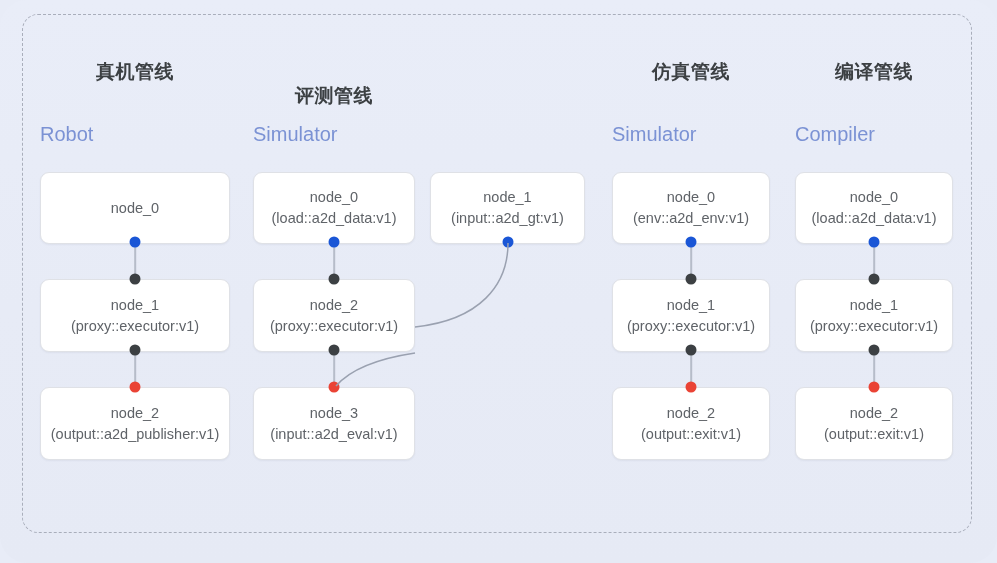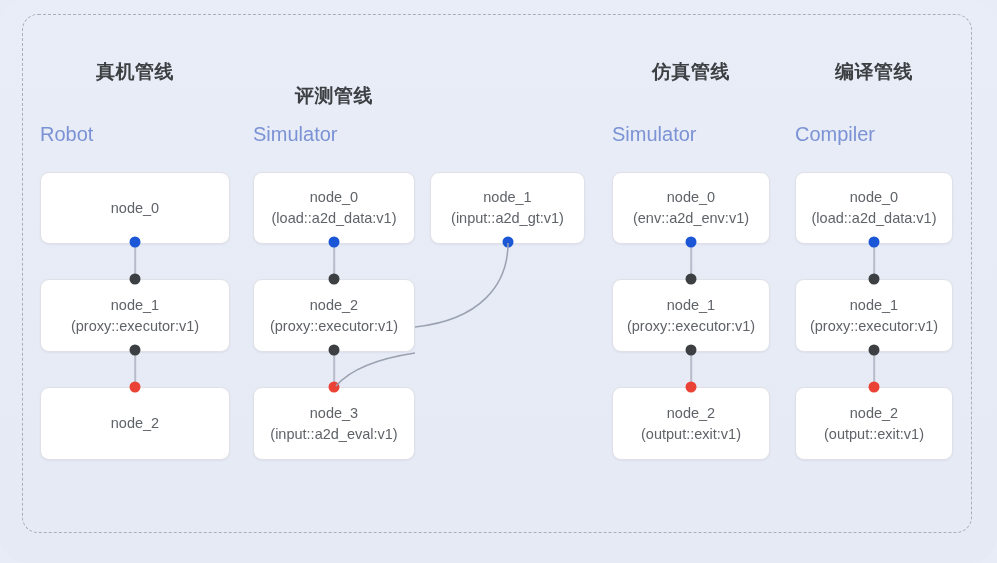--- a/index.html
+++ b/index.html
@@ -121,20 +121,21 @@
       <span class="node-title">node_0</span>
     </div>
 
     <div class="node" style="left:0px; top:279px; width:190px; height:73px;">
       <span class="node-title">node_1</span>
       <span class="node-sub">(proxy::executor:v1)</span>
     </div>
 
     <div class="node" style="left:0px; top:387px; width:190px; height:73px;">
       <span class="node-title">node_2</span>
+      <span class="node-sub">(output::a2d_publisher:v1)</span>
     </div>
 
     <div class="vline" style="left:95px; top:241px; height:40px;"></div>
     <div class="vline" style="left:95px; top:349px; height:40px;"></div>
 
     <div class="dot dot-blue" style="left:95px; top:242px;"></div>
     <div class="dot dot-black" style="left:95px; top:279px;"></div>
     <div class="dot dot-black" style="left:95px; top:350px;"></div>
     <div class="dot dot-red" style="left:95px; top:387px;"></div>
   </div>

